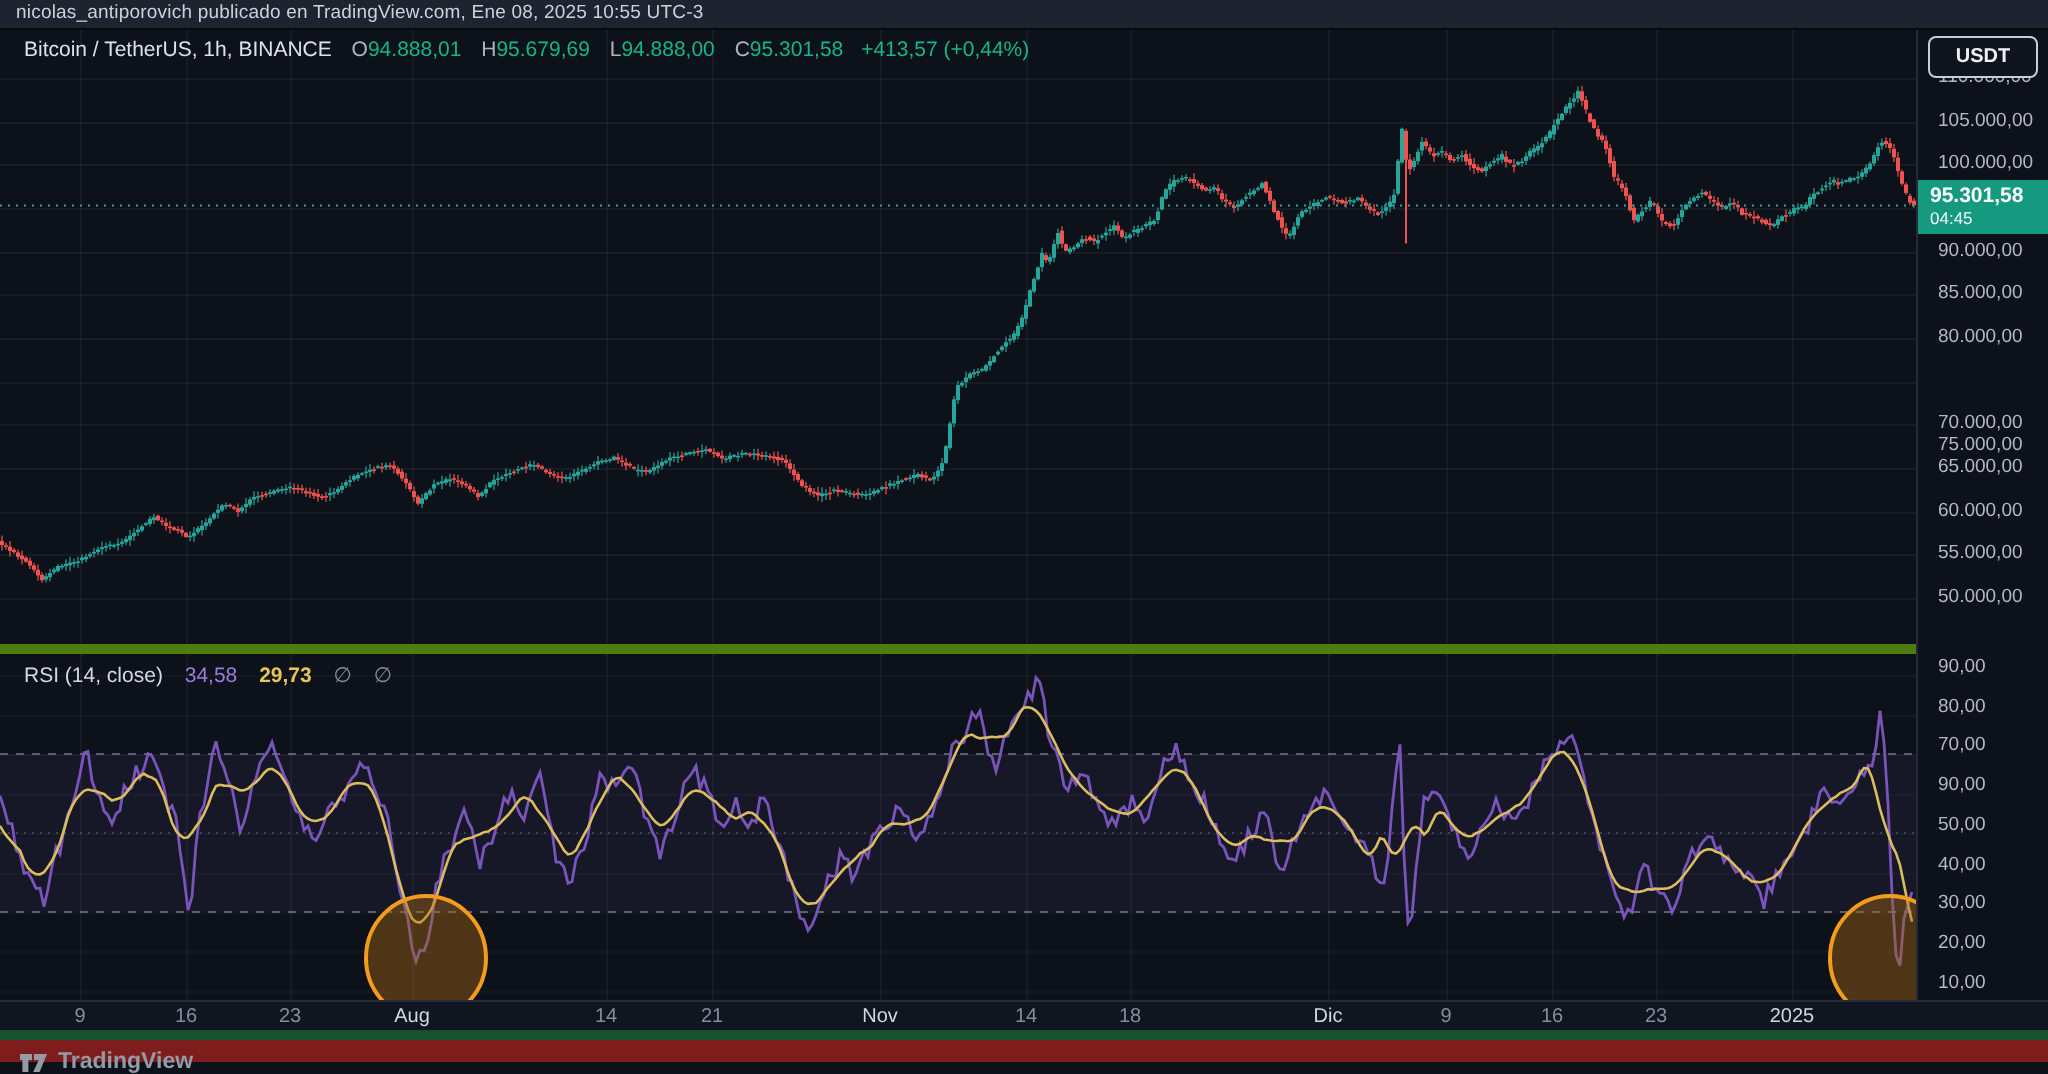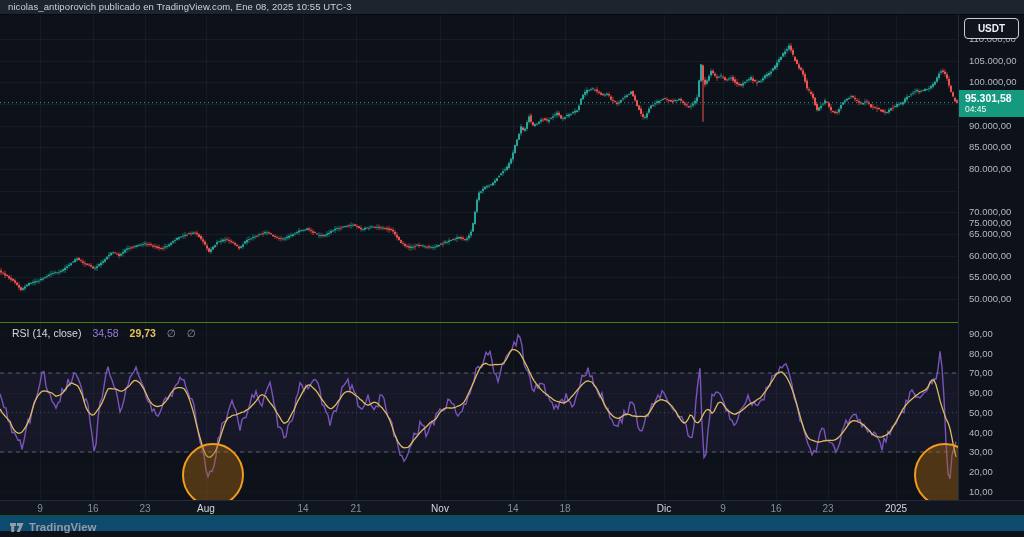--- a/index.html
+++ b/index.html
@@ -1,21 +1,21 @@
 <!DOCTYPE html>
 <html><head>
 <meta charset="utf-8">
 <style>
   * { margin:0; padding:0; box-sizing:border-box; }
   html,body { width:1024px; height:537px; overflow:hidden; }
   body { font-family:"Liberation Sans", sans-serif; background:#0d1119; position:relative; color:#b4b8c1; }
   .topbar { position:absolute; top:0; left:0; right:0; height:15px; background:#1e2330; border-bottom:1px solid #07090e; font-size:9.5px; line-height:14px; color:#cdd1da; padding-left:8px; letter-spacing:.1px; }
   .pane { position:absolute; left:0; width:958px; overflow:hidden; background:#0d1119; }
   .pane-main { top:15px; height:307px; }
-  .pane-rsi { top:322px; height:178px; border-top:1px solid #4d7c0f; }
+  .pane-rsi { top:322px; height:178px; border-top:5px solid #4d7c0f; }
   .pane svg { position:absolute; top:0; left:0; }
   .legend { position:absolute; left:12px; font-size:10.5px; white-space:nowrap; z-index:5; }
   .legend-main { top:4px; }
   .legend-rsi { top:4px; }
   .sym { color:#dde1ea; }
   .ohlc-l { color:#aeb3bf; margin-left:7px; }
   .ohlc-v { color:#14b789; }
   .chg { color:#14b789; margin-left:6px; }
   .rsi-t { color:#d5d9e0; }
   .rsi-v1 { color:#9b7ce0; margin-left:8px; }
@@ -23,21 +23,21 @@
   .rsi-empty { color:#858b98; margin-left:8px; letter-spacing:4px; }
   .axis-right { position:absolute; left:958px; top:15px; width:78px; height:485px; background:#0d1119; border-left:1px solid #242a3a; z-index:6; }
   .usdt-btn { position:absolute; top:3px; left:5px; width:55px; height:21px; background:#10141f; border:1px solid #c9cdd5; border-radius:4px; color:#eef0f4; font-size:10px; font-weight:bold; font-family:"Liberation Sans",sans-serif; text-align:center; line-height:19px; cursor:pointer; z-index:3; }
   .ptick { position:absolute; left:10px; font-size:9.5px; color:#b4b8c1; height:12px; line-height:12px; }
   .badge { position:absolute; left:0; width:66px; height:27px; background:#159a7f; color:#ffffff; z-index:4; padding:2px 0 0 6px; }
   .badge .bp { font-size:10.5px; font-weight:bold; line-height:12px; }
   .badge .bc { font-size:8.5px; line-height:10px; opacity:.95; }
   .time-axis { position:absolute; top:500px; left:0; width:1024px; height:15px; background:#11151f; border-top:1px solid #242a3a; z-index:7; }
   .ttick { position:absolute; top:1px; transform:translateX(-50%); font-size:10px; color:#868d9a; line-height:13px; }
   .ttick.major { color:#d3d7df; }
-  .footer { position:absolute; top:515px; left:0; width:1024px; height:16px; background:#0c4a6e; border-top:1px solid #14532d; z-index:8; }
+  .footer { position:absolute; top:515px; left:0; width:1024px; height:16px; background:#7f1d1d; border-top:5px solid #14532d; z-index:8; }
   .brand { position:absolute; left:10px; top:4px; display:flex; align-items:center; gap:5px; color:#949aa6; font-size:11.5px; font-weight:bold; cursor:pointer; }
 </style>
 </head>
 <body>
 
 <div class="app">
   <div class="topbar">
     <span>nicolas_antiporovich publicado en TradingView.com, Ene 08, 2025 10:55 UTC-3</span>
   </div>
 
@@ -1024,20 +1024,28 @@
         <rect x="950" y="70.69686580558161" width="2" height="6.199007297214578" fill="#ef5350"></rect>
         <line x1="953" y1="76.24348839874887" x2="953" y2="82.42276207182087" stroke="#ef5350" stroke-width="0.7" opacity="0.85"></line>
         <rect x="952" y="77.19605438068696" width="2" height="4.274141709195817" fill="#ef5350"></rect>
         <line x1="955" y1="81.70675278345783" x2="955" y2="87.54765807383944" stroke="#ef5350" stroke-width="0.7" opacity="0.85"></line>
         <rect x="954" y="82.95806434681339" width="2" height="3.338282163670499" fill="#ef5350"></rect>
         <line x1="957" y1="84.0594081633728" x2="957" y2="88.89171632215951" stroke="#ef5350" stroke-width="0.7" opacity="0.85"></line>
         <rect x="956" y="85.3391914586715" width="2" height="2.2727415681893177" fill="#ef5350"></rect>
         <line x1="703" y1="54.33333333333333" x2="703" y2="106.76666666666667" stroke="#ef5350" stroke-width="1"></line>
         <line x1="0" y1="87.69315333333333" x2="958" y2="87.69315333333333" stroke="#26a69a" stroke-width="1" stroke-dasharray="1 3"></line>
       </svg>
+    <div class="legend legend-main">
+      <span class="sym">Bitcoin / TetherUS, 1h, BINANCE</span>
+      <span class="ohlc-l">O</span><span class="ohlc-v">94.888,01</span>
+      <span class="ohlc-l">H</span><span class="ohlc-v">95.679,69</span>
+      <span class="ohlc-l">L</span><span class="ohlc-v">94.888,00</span>
+      <span class="ohlc-l">C</span><span class="ohlc-v">95.301,58</span>
+      <span class="chg">+413,57 (+0,44%)</span>
+    </div>
   </div>
 
   <div class="pane pane-rsi">
     <svg id="svg-rsi" width="958" height="177">
         <line x1="40.5" y1="0" x2="40.5" y2="177" stroke="rgba(150,165,200,0.07)" stroke-width="1"></line>
         <line x1="93.5" y1="0" x2="93.5" y2="177" stroke="rgba(150,165,200,0.07)" stroke-width="1"></line>
         <line x1="145.5" y1="0" x2="145.5" y2="177" stroke="rgba(150,165,200,0.07)" stroke-width="1"></line>
         <line x1="206.5" y1="0" x2="206.5" y2="177" stroke="rgba(150,165,200,0.07)" stroke-width="1"></line>
         <line x1="303.5" y1="0" x2="303.5" y2="177" stroke="rgba(150,165,200,0.07)" stroke-width="1"></line>
         <line x1="356.5" y1="0" x2="356.5" y2="177" stroke="rgba(150,165,200,0.07)" stroke-width="1"></line>

